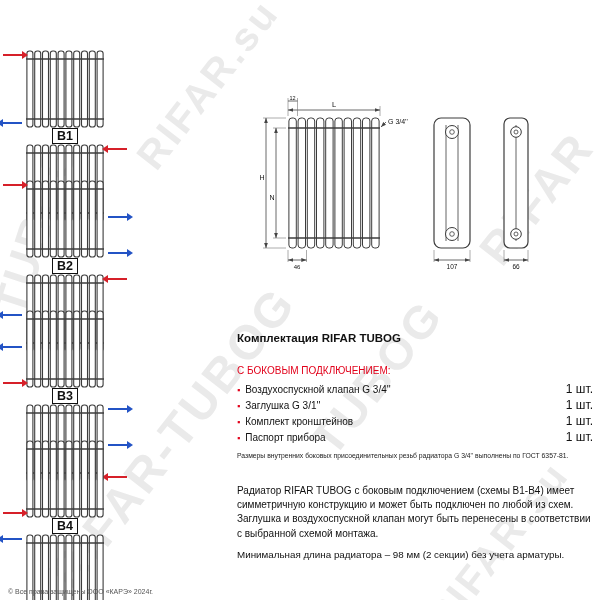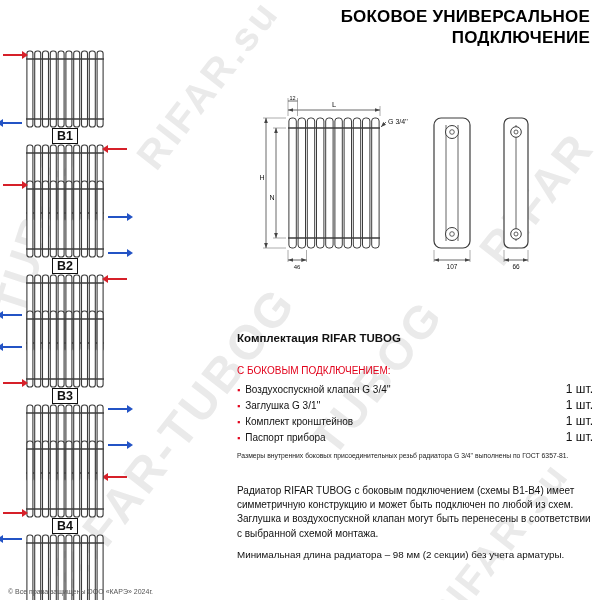--- a/index.html
+++ b/index.html
@@ -83,21 +83,20 @@
     <span class="wm wm1">TUBOG</span>
     <span class="wm wm2">RIFAR.su</span>
     <span class="wm wm3">RIFAR-TUBOG</span>
     <span class="wm wm4">TUBOG</span>
     <span class="wm wm5">RIFAR</span>
     <span class="wm wm6">RIFAR.su</span>
   </div>
 
   <div class="content">
 
-    <div class="title">БОКОВОЕ УНИВЕРСАЛЬНОЕ ПОДКЛЮЧЕНИЕ</div>
 
     <div class="schemes">
         <div class="scheme-row">
           <div class="rad-unit">
             <svg class="rad-svg" width="78" height="78" viewBox="0 0 78 78">
               <rect x="0.9" y="1" width="6.0" height="76" rx="2.6" fill="#fff" stroke="#3c3c3c" stroke-width="1.1"></rect>
               <rect x="8.7" y="1" width="6.0" height="76" rx="2.6" fill="#fff" stroke="#3c3c3c" stroke-width="1.1"></rect>
               <rect x="16.5" y="1" width="6.0" height="76" rx="2.6" fill="#fff" stroke="#3c3c3c" stroke-width="1.1"></rect>
               <rect x="24.3" y="1" width="6.0" height="76" rx="2.6" fill="#fff" stroke="#3c3c3c" stroke-width="1.1"></rect>
               <rect x="32.1" y="1" width="6.0" height="76" rx="2.6" fill="#fff" stroke="#3c3c3c" stroke-width="1.1"></rect>

